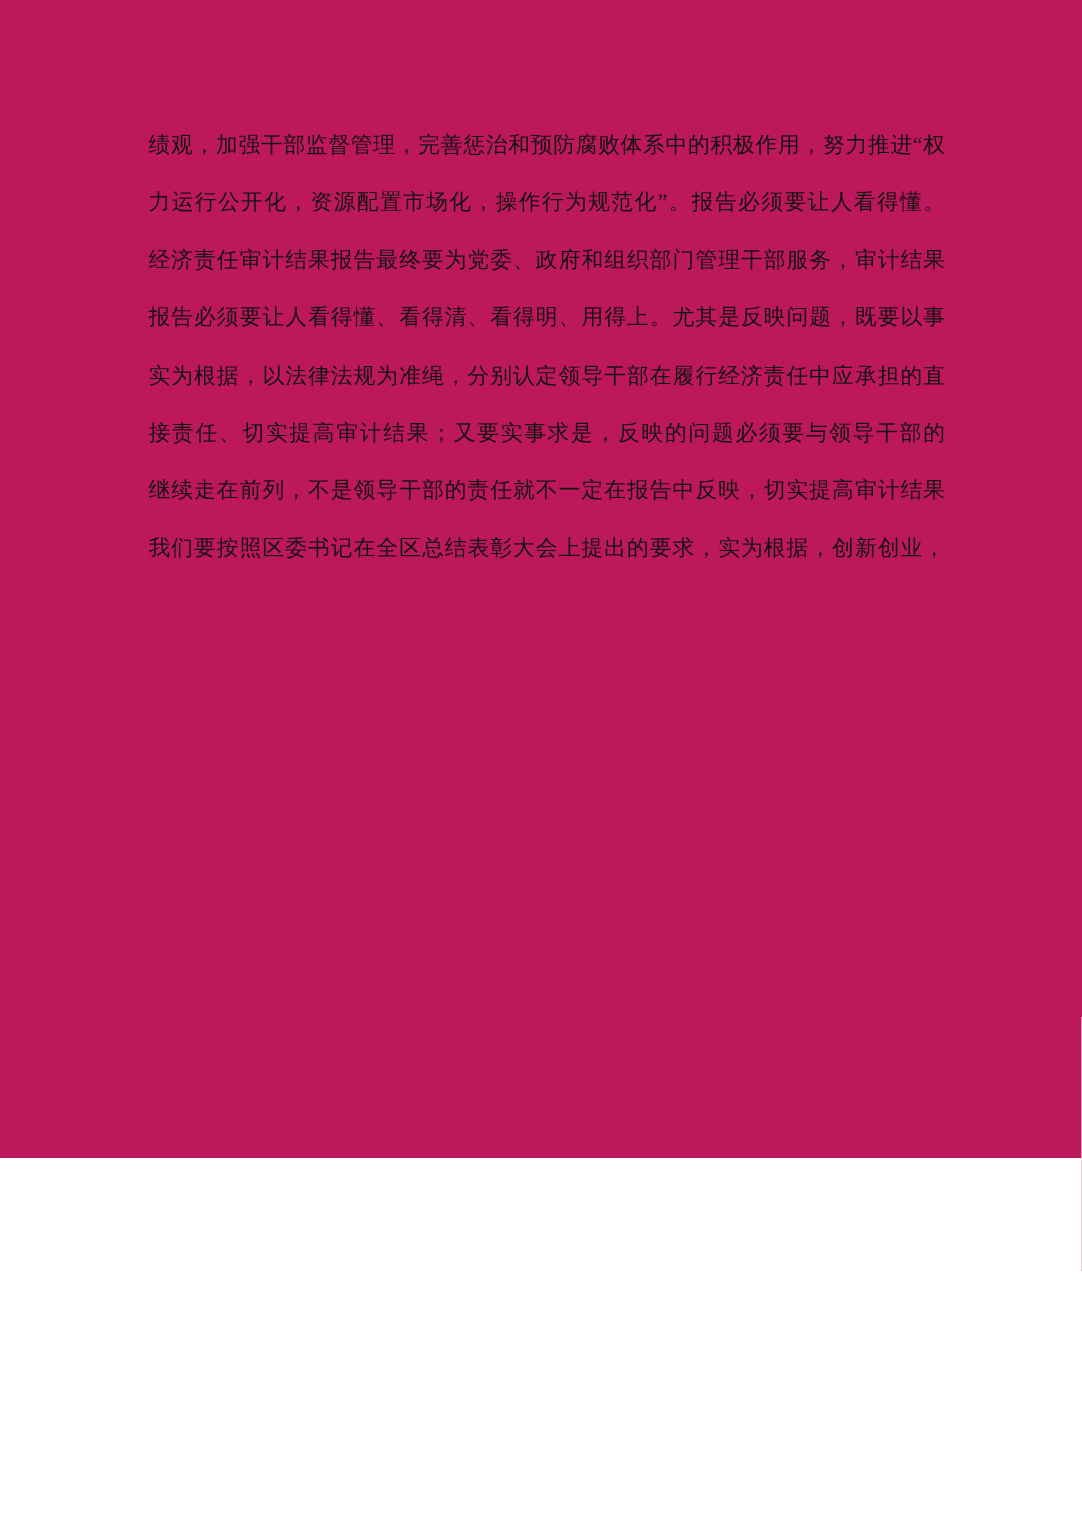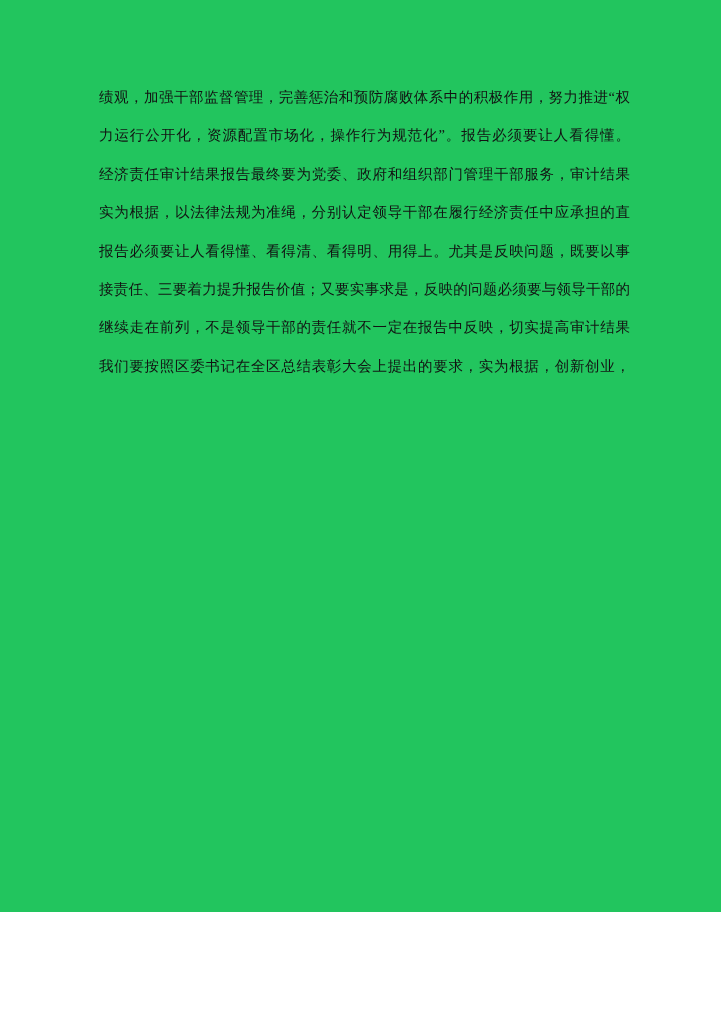--- a/index.html
+++ b/index.html
@@ -5,22 +5,22 @@
   html, body {
     margin: 0;
     padding: 0;
     width: 721px;
     height: 1020px;
     background: #ffffff;
   }
   .page {
     position: relative;
     width: 721px;
-    height: 912px;
-    background: #22c55e;
+    height: 772px;
+    background: #be185d;
     overflow: hidden;
     font-family: "Liberation Serif", "DejaVu Serif", serif;
   }
   .text-block {
     position: absolute;
     left: 99px;
     top: 78px;
     width: 531px;
     color: #121212;
     font-size: 14.5px;
@@ -38,19 +38,19 @@
   }
 </style>
 </head>
 <body style="background: rgb(255, 255, 255);">
 
 <div class="page">
   <div class="text-block" style="color: rgb(18, 18, 18);">
       <div class="text-line">绩观，加强干部监督管理，完善惩治和预防腐败体系中的积极作用，努力推进“权</div>
       <div class="text-line">力运行公开化，资源配置市场化，操作行为规范化”。报告必须要让人看得懂。</div>
       <div class="text-line">经济责任审计结果报告最终要为党委、政府和组织部门管理干部服务，审计结果</div>
+      <div class="text-line">报告必须要让人看得懂、看得清、看得明、用得上。尤其是反映问题，既要以事</div>
       <div class="text-line">实为根据，以法律法规为准绳，分别认定领导干部在履行经济责任中应承担的直</div>
-      <div class="text-line">报告必须要让人看得懂、看得清、看得明、用得上。尤其是反映问题，既要以事</div>
-      <div class="text-line">接责任、三要着力提升报告价值；又要实事求是，反映的问题必须要与领导干部的</div>
+      <div class="text-line">接责任、切实提高审计结果；又要实事求是，反映的问题必须要与领导干部的</div>
       <div class="text-line">继续走在前列，不是领导干部的责任就不一定在报告中反映，切实提高审计结果</div>
       <div class="text-line">我们要按照区委书记在全区总结表彰大会上提出的要求，实为根据，创新创业，</div>
     </div>
 </div>
 
 </body></html>

